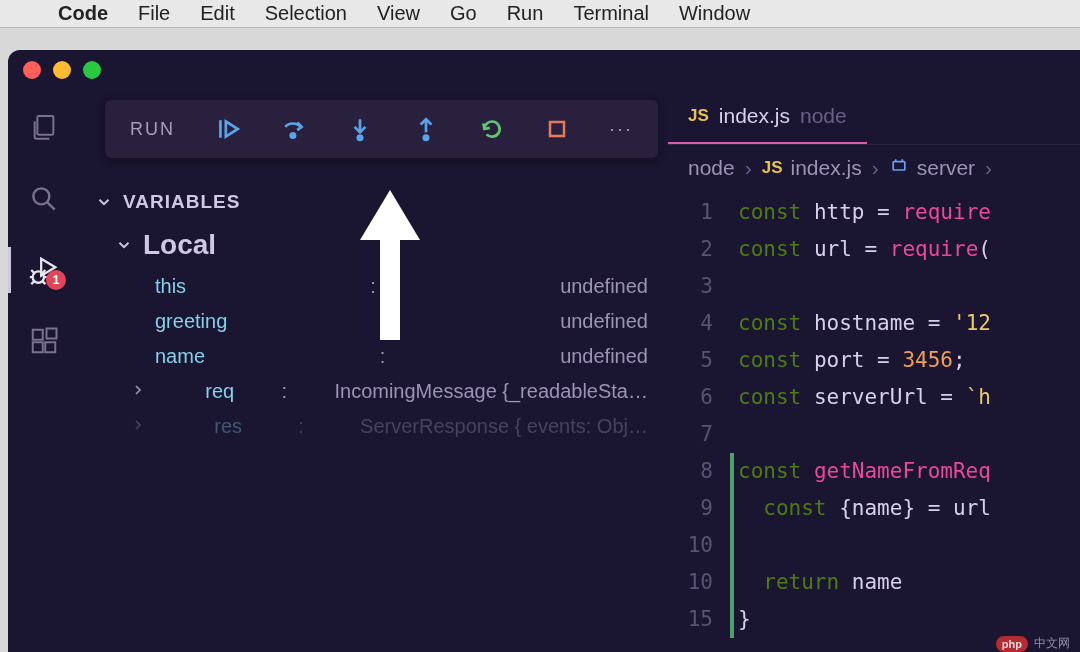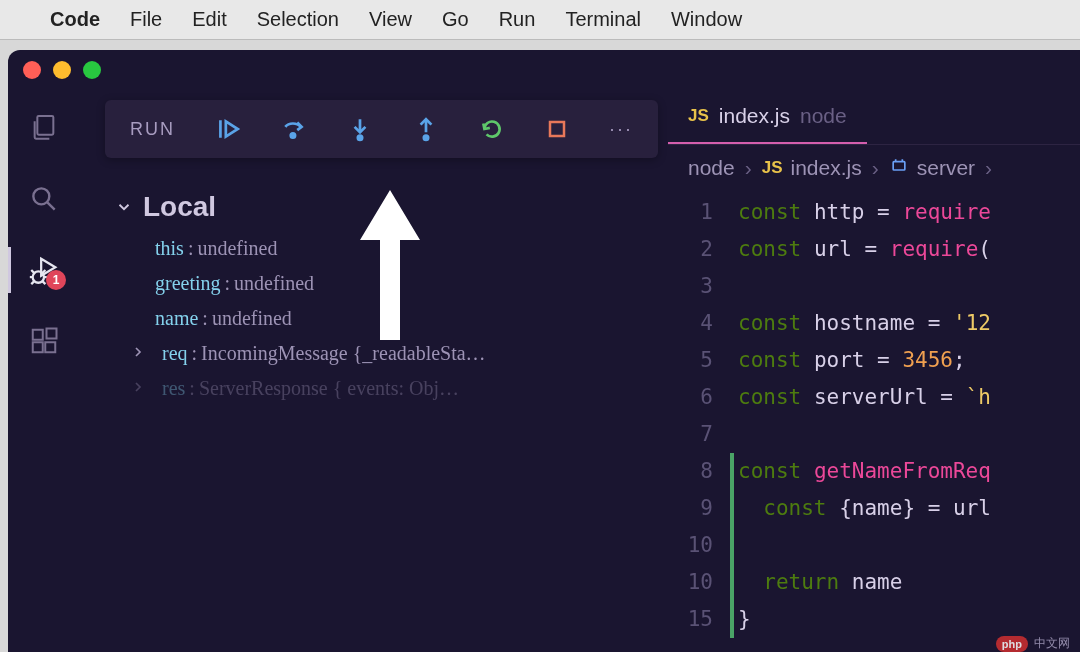--- a/index.html
+++ b/index.html
@@ -5,25 +5,25 @@
     * { margin: 0; padding: 0; box-sizing: border-box; }
     body {
       font-family: -apple-system, BlinkMacSystemFont, "Segoe UI", sans-serif;
       background: #d8d8d8;
       width: 1080px;
       height: 652px;
       overflow: hidden;
       position: relative;
     }
     .mac-menubar {
-      height: 40px;
+      height: 28px;
       background: #e8e8e8;
       display: flex;
       align-items: center;
-      padding: 0 20px;
+      padding: 0 28px;
       gap: 30px;
       font-size: 20px;
       color: #222;
       border-bottom: 1px solid #bbb;
     }
     .mac-menubar .apple { font-size: 26px; }
     .mac-menubar .active { font-weight: 700; }
     .menuitem { cursor: default; }
     .window {
       position: absolute;
@@ -131,28 +131,29 @@
       display: flex;
       align-items: center;
       gap: 10px;
       padding: 8px 15px 8px 35px;
       color: #d0c8e0;
       font-weight: 600;
       font-size: 28px;
     }
     .var-row {
       padding: 6px 20px 6px 75px;
-      font-family: Liberation Serif, serif;
+      font-family: Liberation Sans, sans-serif;
       font-size: 20px;
       display: flex;
       align-items: center;
       gap: 4px;
       white-space: nowrap;
       overflow: hidden;
       text-overflow: ellipsis;
+      justify-content: space-between;
     }
     .var-row.nested { padding-left: 50px; }
     .vk { color: #84d1ec; }
     .vc { color: #9d93b5; }
     .vv { color: #9d93b5; }
     .var-chev { color: #9d93b5; margin-right: 12px; }
     .watch-hdr { margin-top: 15px; }
     .editor-col {
       flex: 1;
       background: #1a1530;
@@ -357,20 +358,28 @@
             </svg>
         </span>
         <span class="dbg-btn">
           <svg width="24" height="24" viewBox="0 0 24 24" fill="none" stroke="#e8785a" stroke-width="2.5">
               <rect x="5" y="5" width="14" height="14"></rect>
             </svg>
         </span>
         <span class="dbg-btn" style="color:#a89cc0;font-size:18px;letter-spacing:2px;">···</span>
       </div>
 
+      <div class="section-hdr">
+        <span class="chev">
+          <svg width="18" height="18" viewBox="0 0 24 24" fill="none" stroke="#d0c8e0" stroke-width="2.5">
+              <polyline points="6,9 12,15 18,9"></polyline>
+            </svg>
+        </span>
+        <span>VARIABLES</span>
+      </div>
 
       <div class="var-scope">
         <span class="chev">
           <svg width="18" height="18" viewBox="0 0 24 24" fill="none" stroke="#d0c8e0" stroke-width="2.5">
               <polyline points="6,9 12,15 18,9"></polyline>
             </svg>
         </span>
         <span>Local</span>
       </div>
 

